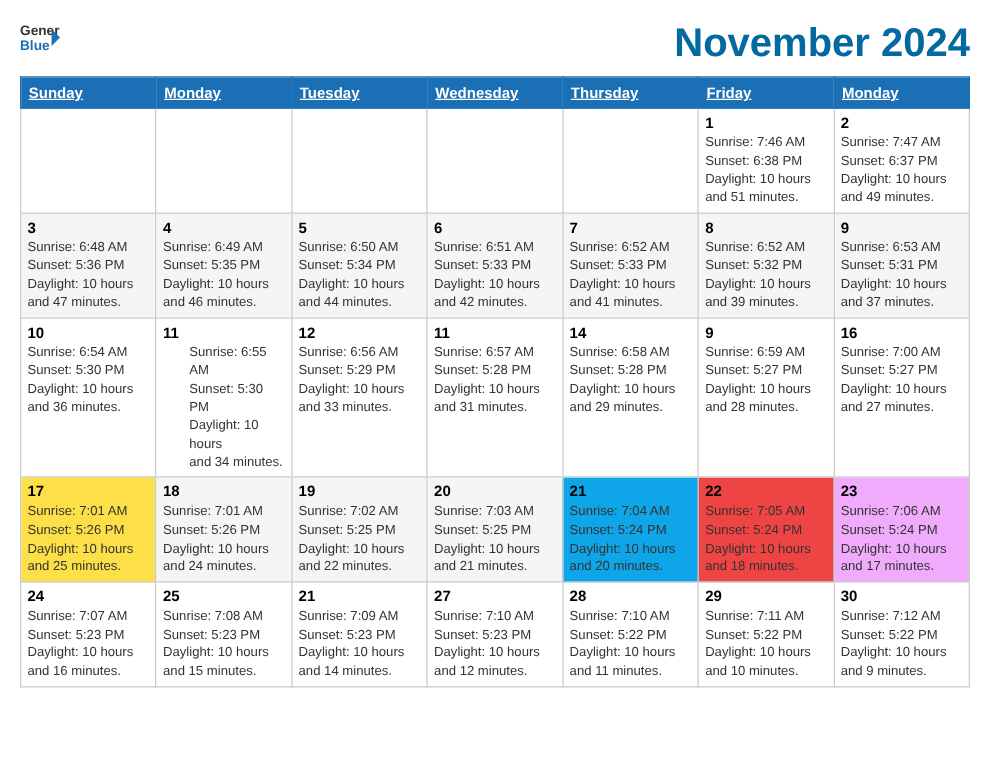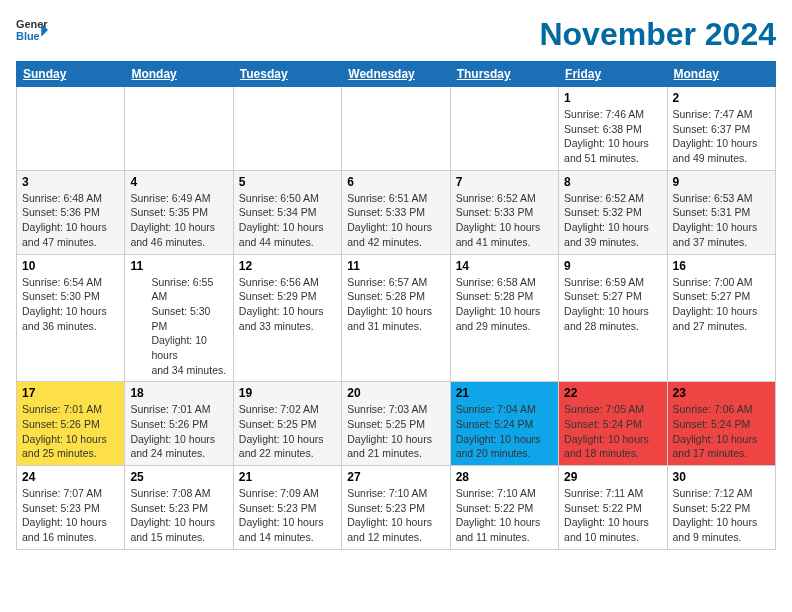--- a/index.html
+++ b/index.html
@@ -268,21 +268,21 @@
 Daylight: 10 hours
 and 20 minutes.</div>
         </td>
         <td style="background: #ef4444;">
           <span class="day-num">22</span>
           <div class="day-info" style="white-space: pre-line;">Sunrise: 7:05 AM
 Sunset: 5:24 PM
 Daylight: 10 hours
 and 18 minutes.</div>
         </td>
-        <td style="background: #ef4444;">
+        <td style="background: #f0abfc;">
           <span class="day-num">23</span>
           <div class="day-info" style="white-space: pre-line;">Sunrise: 7:06 AM
 Sunset: 5:24 PM
 Daylight: 10 hours
 and 17 minutes.</div>
         </td>
       </tr>
       <tr>
         <td>
           <span class="day-num">24</span>

